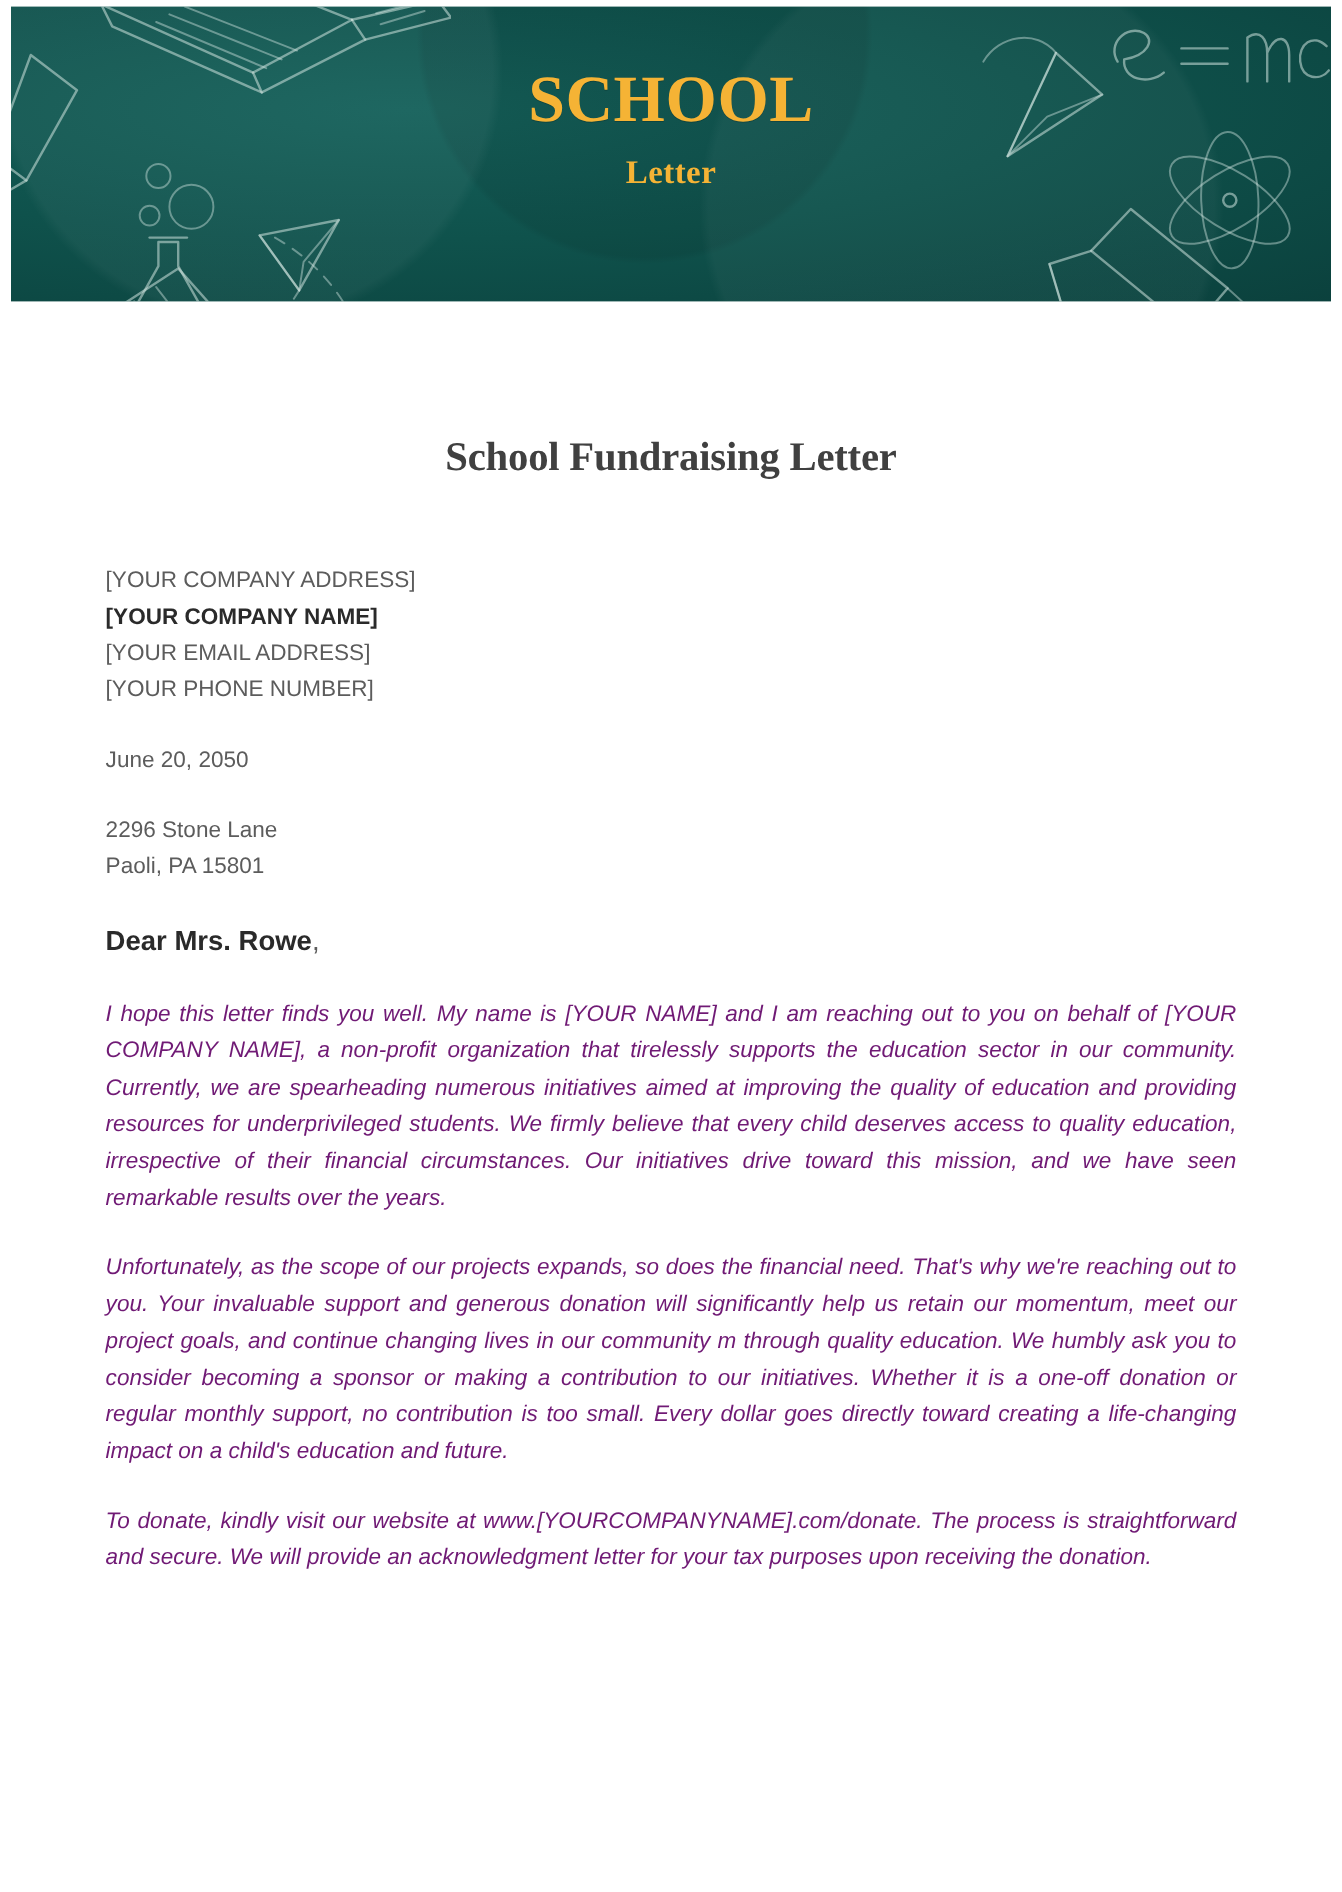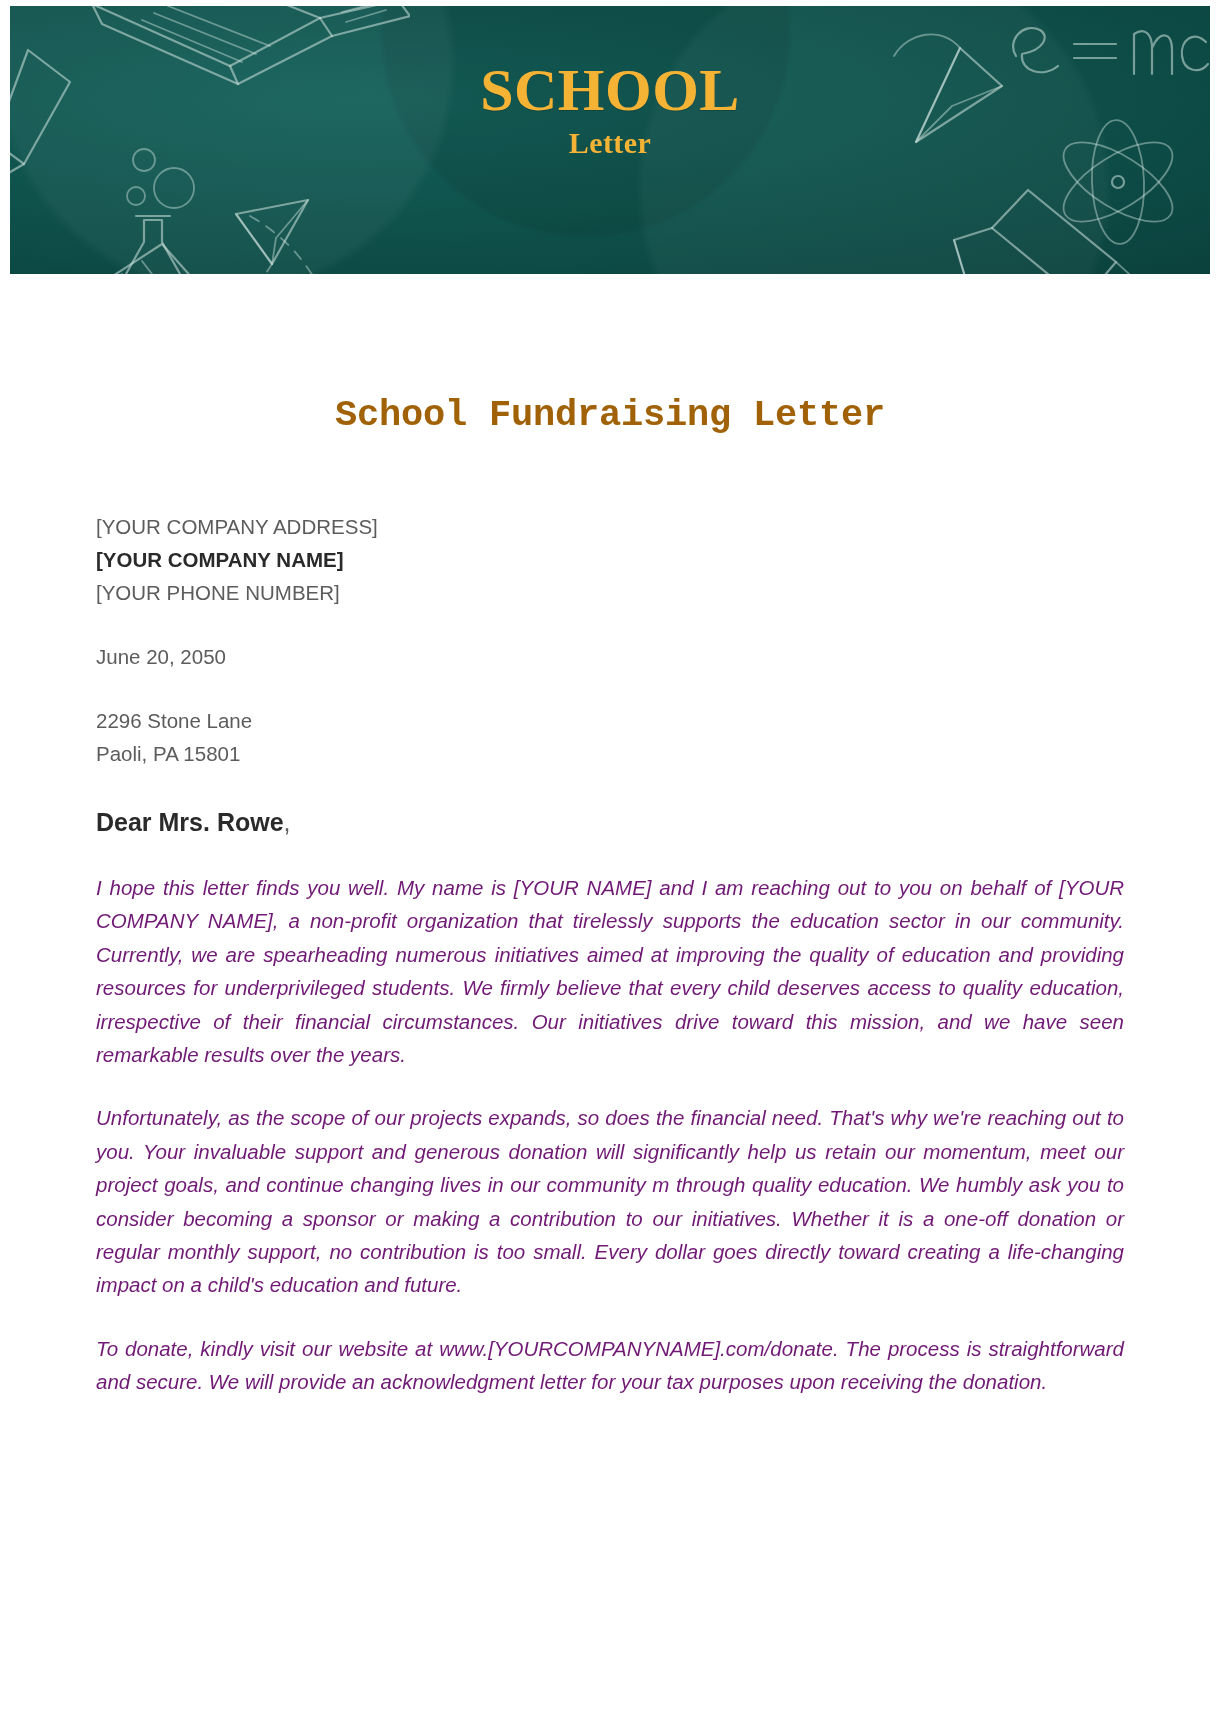--- a/index.html
+++ b/index.html
@@ -44,29 +44,29 @@
   }
   .t-main{
     font-family:"Liberation Serif","DejaVu Serif",serif;
     font-weight:700;color:#F5B335;
     font-size:60px;line-height:1.16;letter-spacing:.5px;
     text-shadow:0 1px 0 rgba(0,0,0,.18);
   }
   .t-sub{
     font-family:"Liberation Serif","DejaVu Serif",serif;
     font-weight:700;color:#F5B335;
-    font-size:30px;letter-spacing:.4px;
+    font-size:30px;margin-top:14px;letter-spacing:.4px;
   }
 
   
   .doc{padding:0 96px;}
   .doc-title{
     text-align:center;
-    font-family:Liberation Mono, monospace;
-    font-weight:700;font-size:37px;color:#a16207;
+    font-family:Liberation Serif, serif;
+    font-weight:700;font-size:37px;color:#404040;
     margin:118px 0 0 0;letter-spacing:-.2px;
   }
   .sender{margin-top:74px;}
   .line{font-size:20.5px;line-height:33px;color:#5c5c5c;white-space:pre;}
   .line.strong{font-weight:700;color:#2a2a2a;}
   .date{font-size:20.5px;line-height:33px;color:#5c5c5c;margin-top:31px;}
   .recipient{margin-top:31px;}
   .salutation{
     margin-top:36px;font-size:25px;line-height:33px;color:#2a2a2a;font-weight:700;
   }
@@ -172,20 +172,21 @@
     </div>
   </div>
 
   <div class="doc">
 
     <h1 class="doc-title">School Fundraising Letter</h1>
 
     <div class="sender">
       <div class="line">[YOUR COMPANY ADDRESS]</div>
       <div class="line strong">[YOUR COMPANY NAME]</div>
+      <div class="line">[YOUR EMAIL ADDRESS]</div>
       <div class="line">[YOUR PHONE NUMBER]</div>
     </div>
 
     <div class="date">June 20, 2050</div>
 
     <div class="recipient">
       <div class="line">2296 Stone Lane</div>
       <div class="line">Paoli, PA 15801</div>
     </div>
 

